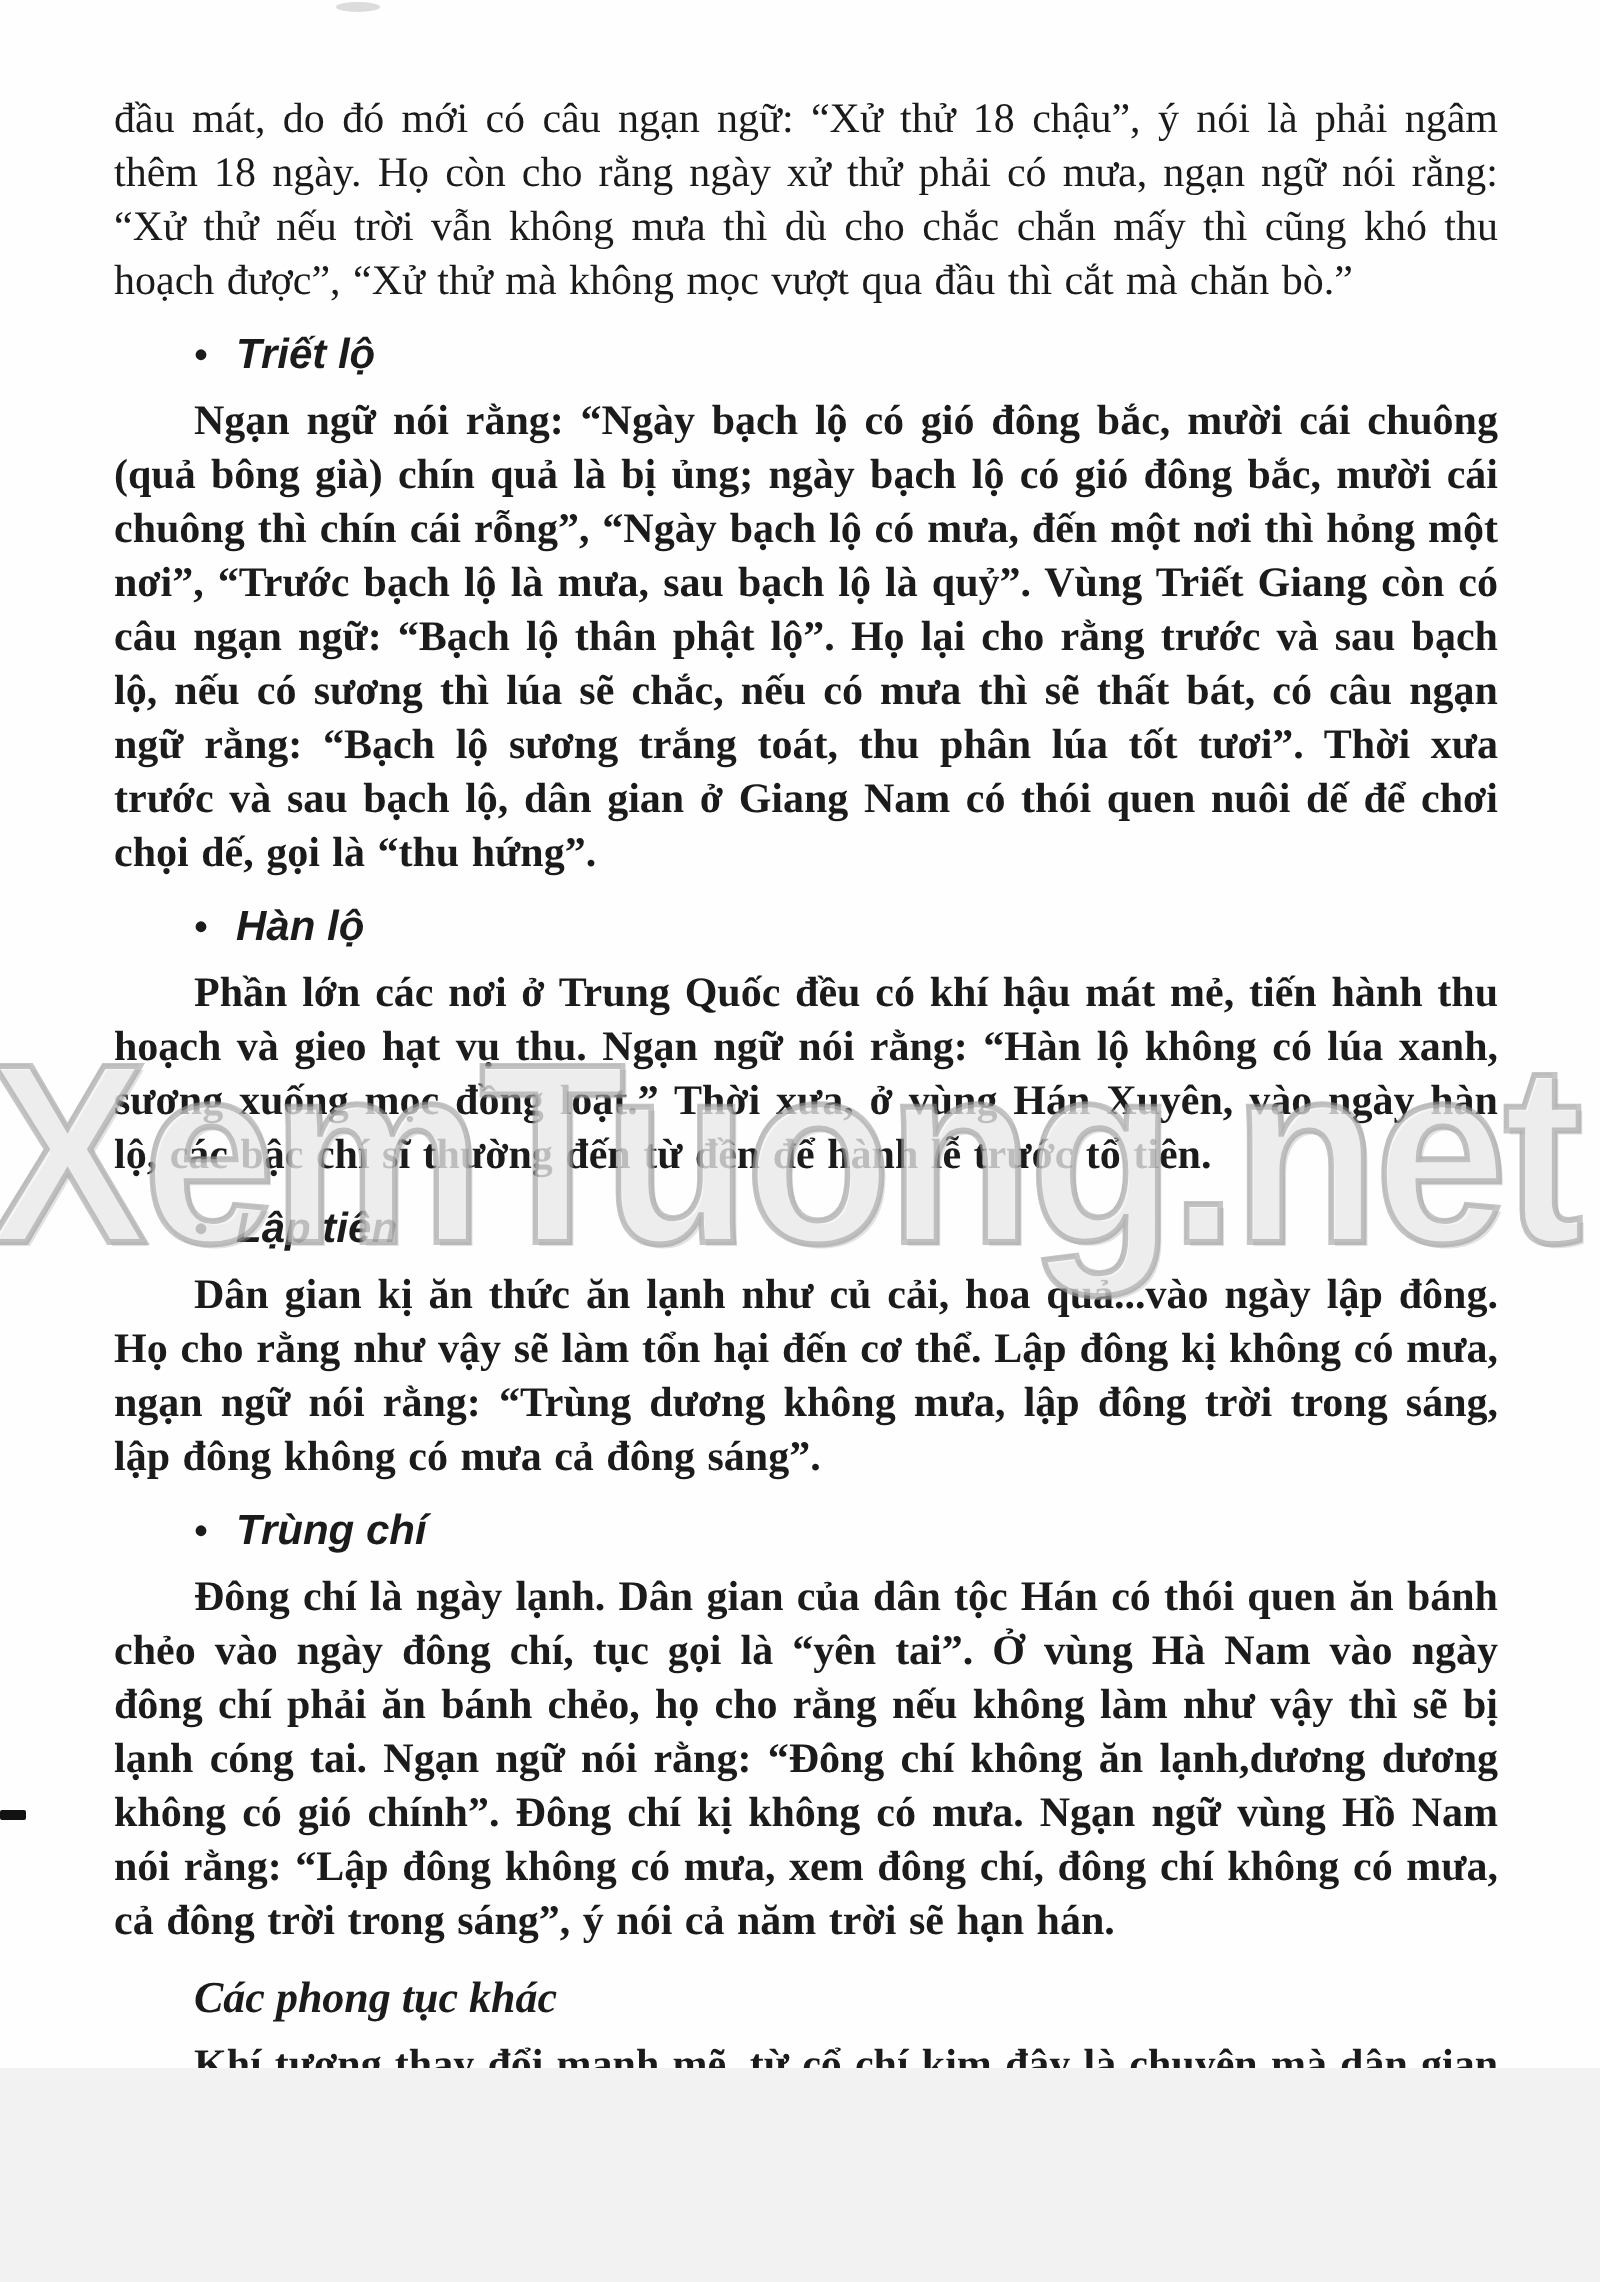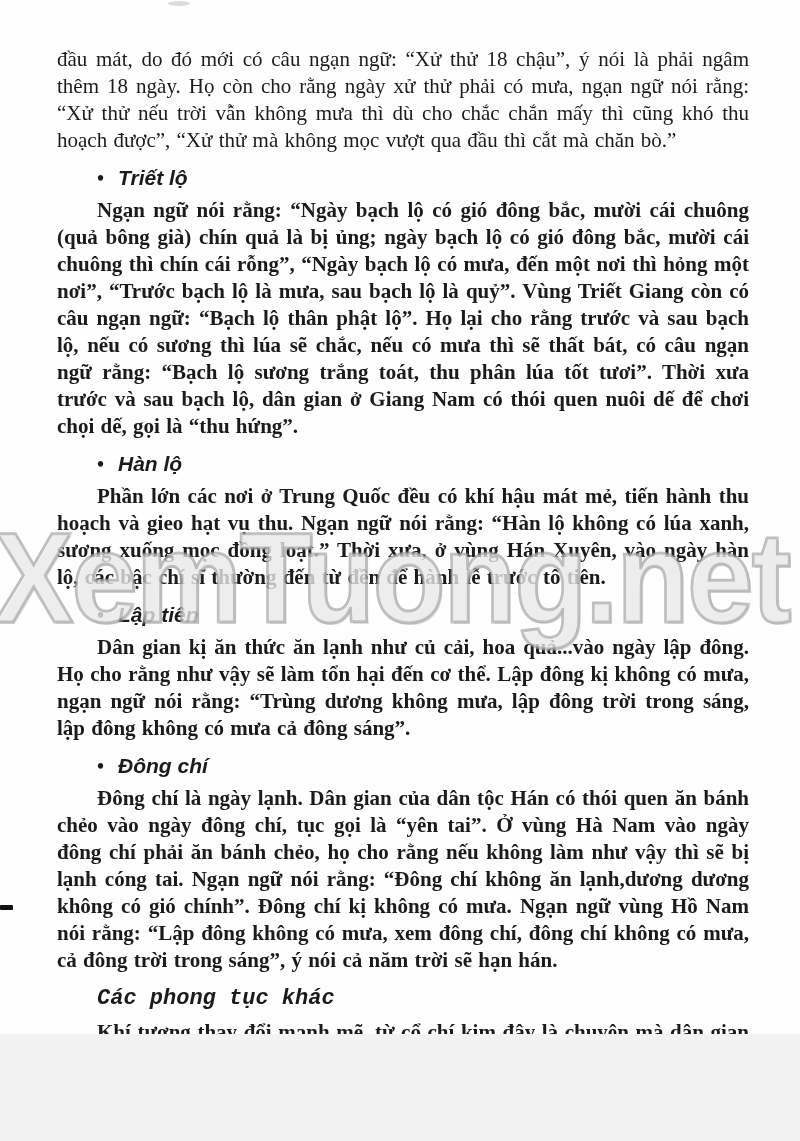--- a/index.html
+++ b/index.html
@@ -39,21 +39,21 @@
     line-height:26px;
   }
   .bullet{
     font-family:"Liberation Serif", serif;
     font-style:normal;
     font-size:20px;
     margin-right:14px;
   }
   .sub-heading{
     margin:12px 0 7px 40px;
-    font-family:Liberation Mono, monospace;
+    font-family:Liberation Serif, serif;
     font-style:italic;
     font-weight:bold;
     font-size:22px;
     line-height:26px;
   }
   .watermark{
     position:absolute;
     left:-6px;top:498px;
     width:812px;
     font-family:"Liberation Sans", sans-serif;
@@ -135,21 +135,21 @@
     <p class="para indent">Phần lớn các nơi ở Trung Quốc đều có khí hậu mát mẻ, tiến hành thu hoạch và gieo hạt vụ thu. Ngạn ngữ nói rằng: “Hàn lộ không có lúa xanh, sương xuống mọc đồng loạt.” Thời xưa, ở vùng Hán Xuyên, vào ngày hàn lộ, các bậc chí sĩ thường đến từ đền để hành lễ trước tổ tiên.</p>
 
     <div class="section-heading">
       <span class="bullet">•</span>
       <span>Lập tiên</span>
     </div>
     <p class="para indent">Dân gian kị ăn thức ăn lạnh như củ cải, hoa quả...vào ngày lập đông. Họ cho rằng như vậy sẽ làm tổn hại đến cơ thể. Lập đông kị không có mưa, ngạn ngữ nói rằng: “Trùng dương không mưa, lập đông trời trong sáng, lập đông không có mưa cả đông sáng”.</p>
 
     <div class="section-heading">
       <span class="bullet">•</span>
-      <span>Đông chí</span>
+      <span>Trùng chí</span>
     </div>
     <p class="para indent">Đông chí là ngày lạnh. Dân gian của dân tộc Hán có thói quen ăn bánh chẻo vào ngày đông chí, tục gọi là “yên tai”. Ở vùng Hà Nam vào ngày đông chí phải ăn bánh chẻo, họ cho rằng nếu không làm như vậy thì sẽ bị lạnh cóng tai. Ngạn ngữ nói rằng: “Đông chí không ăn lạnh,dương dương không có gió chính”. Đông chí kị không có mưa. Ngạn ngữ vùng Hồ Nam nói rằng: “Lập đông không có mưa, xem đông chí, đông chí không có mưa, cả đông trời trong sáng”, ý nói cả năm trời sẽ hạn hán.</p>
 
     <div class="sub-heading">Các phong tục khác</div>
     <p class="para indent">Khí tượng thay đổi mạnh mẽ, từ cổ chí kim đây là chuyện mà dân gian cho rằng đó là chuyện thần bí, khó đoán nhất. Con người tuy cũng thử dự đoán về nó nhưng thường không hoàn toàn nắm chắc được nó. Do đó dân gian mới có câu nói rằng: “Trời khó biết”. Đối với thiên tượng cũng có những truyền thuyết thần kì, cho rằng thời tiết là do các vị thần nắm giữ. Những vị thần linh này căn cứ vào ý chí và ý thức của mình để sắp xếp thời tiết theo ý muốn của mình, giáng</p>
 
   </div>
 
   <div class="watermark">XemTuong.net</div>
 

